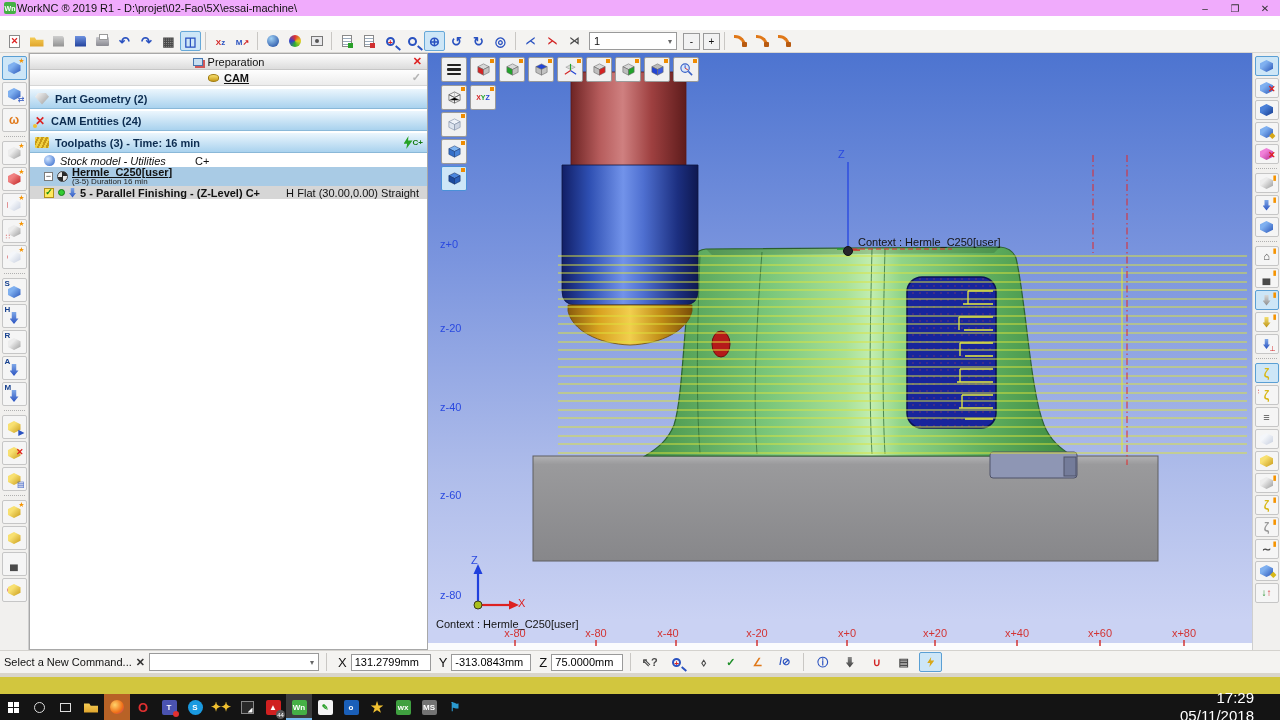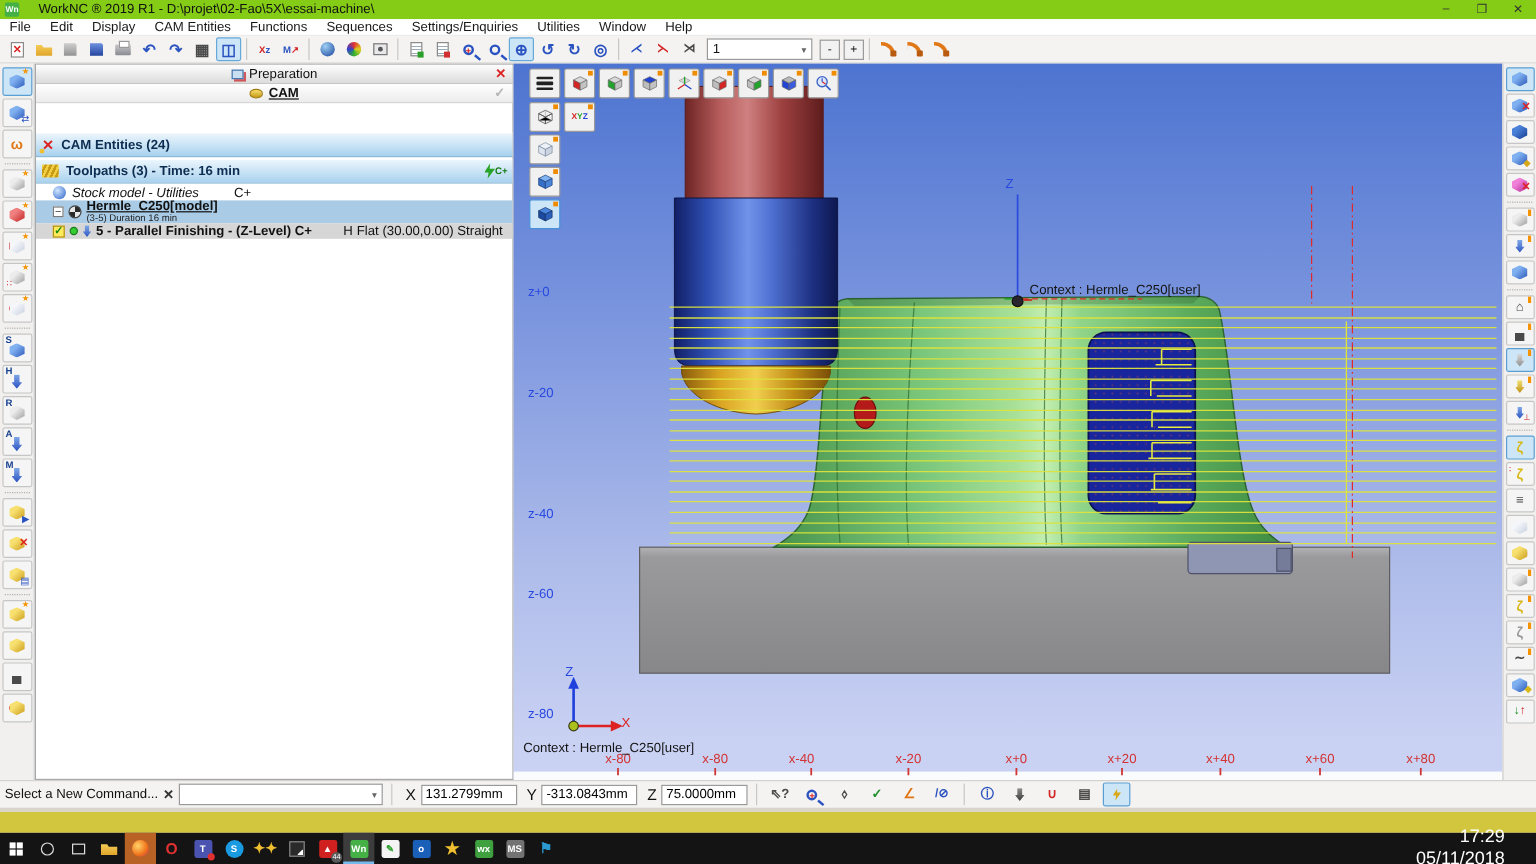--- a/index.html
+++ b/index.html
@@ -1,19 +1,19 @@
 <!DOCTYPE html>
 <html><head>
 <meta charset="utf-8">
 <style>
 *{box-sizing:border-box;margin:0;padding:0}
 body{margin:0;font-family:"Liberation Sans",sans-serif;background:#444}
 #root{position:relative;width:1280px;height:720px;background:#fff;overflow:hidden;font-size:11px;color:#111}
 
-#titlebar{position:absolute;left:0;top:0;width:1280px;height:16px;background:#84cc16;display:flex;align-items:center;gap:16px;padding-left:4px}
+#titlebar{position:absolute;left:0;top:0;width:1280px;height:16px;background:#f0abfc;display:flex;align-items:center;gap:1px;padding-left:4px}
 .appicon{width:12px;height:12px;background:#45b045;color:#fff;font-size:7px;font-weight:bold;display:flex;align-items:center;justify-content:center;border-radius:2px}
 #wctrl{margin-left:auto;display:flex}
 #wctrl span{width:30px;text-align:center;font-size:10px;color:#333}
 #menubar{position:absolute;top:16px;left:0;width:1280px;height:14px;background:#fff;display:flex;gap:16px;padding-left:8px;align-items:center;border-bottom:1px solid #ececec}
 .mi{font-size:11px;color:#181818}
 
 #toolbar{position:absolute;top:30px;left:0;width:1280px;height:23px;background:#f4f3f1;display:flex;align-items:center;padding-left:4px;gap:1px;border-bottom:1px solid #d8d6d2}
 .tb{width:21px;height:20px;border:1px solid transparent;display:flex;align-items:center;justify-content:center;position:relative;border-radius:2px;background:transparent}
 .tb.sel{background:#cde6f7;border-color:#66a8d8}
 .vsep{width:1px;height:18px;background:#c9c7c4;margin:0 3px}
@@ -134,32 +134,20 @@
   <div id="titlebar">
     <span class="appicon">Wn</span>
     <span>WorkNC ® 2019 R1 - D:\projet\02-Fao\5X\essai-machine\</span>
     <div id="wctrl">
       <span>–</span>
       <span>❐</span>
       <span>✕</span>
     </div>
   </div>
 
-  <div id="menubar">
-    <span class="mi">File</span>
-    <span class="mi">Edit</span>
-    <span class="mi">Display</span>
-    <span class="mi">CAM Entities</span>
-    <span class="mi">Functions</span>
-    <span class="mi">Sequences</span>
-    <span class="mi">Settings/Enquiries</span>
-    <span class="mi">Utilities</span>
-    <span class="mi">Window</span>
-    <span class="mi">Help</span>
-  </div>
 
   <div id="toolbar">
     <div class="tb">
         <span class="docx">✕</span>
       </div>
     <div class="tb">
         <span class="fold"></span>
       </div>
     <div class="tb">
         <span class="flop g"></span>
@@ -344,20 +332,24 @@
   <div id="panel">
     <div class="prow" id="phdr">
       <span class="prep-ic"></span>
       <span>Preparation</span>
       <span class="closex">✕</span>
     </div>
     <div class="prow" id="ptab">
       <span class="db-ic"></span>
       <b>CAM</b>
       <span class="gchk">✓</span>
+    </div>
+    <div class="prow sec" style="top:34px">
+      <span class="gem"></span>
+      <span>Part Geometry (2)</span>
     </div>
     <div class="prow sec" style="top:56px">
       <span class="plier">✕<i></i></span>
       <span>CAM Entities (24)</span>
     </div>
     <div class="prow sec" style="top:78px">
       <span class="zig"></span>
       <span>Toolpaths (3) - Time: 16 min</span>
       <span style="margin-left:auto;margin-right:4px;display:flex;align-items:center">
           <span class="bolt"></span>
@@ -366,21 +358,21 @@
     </div>
     <div class="prow" style="top:100px;height:13px;display:flex;align-items:center;gap:5px;padding-left:14px">
       <span class="swirl"></span>
       <i>Stock model - Utilities</i>
       <span style="position:absolute;left:165px">C+</span>
     </div>
     <div class="prow" style="top:113px;height:19px;background:#a9cbe5;display:flex;align-items:center;gap:4px;padding-left:14px">
       <span class="colbox">−</span>
       <span class="pie"></span>
       <span style="display:flex;flex-direction:column;line-height:1">
-        <b style="text-decoration:underline">Hermle_C250[model]</b>
+        <b style="text-decoration:underline">Hermle_C250[user]</b>
         <span style="font-size:8px;color:#222">(3-5) Duration 16 min</span>
       </span>
     </div>
     <div class="prow" style="top:132px;height:13px;background:#d6d6d6;display:flex;align-items:center;gap:4px;padding-left:14px">
       <span class="chk">✓</span>
       <span class="gdot"></span>
       <span class="tool-ic" style="width:7px;height:10px"></span>
       <b>5 - Parallel Finishing - (Z-Level) C+</b>
       <span style="position:absolute;left:256px">H</span>
       <span style="position:absolute;right:8px">Flat (30.00,0.00) Straight</span>
@@ -582,21 +574,21 @@
           <polygon points="8,2 14,5 8,8 2,5" fill="#4a86de" stroke="#102c66" stroke-width=".6"></polygon>
           <polygon points="2,5 8,8 8,14 2,11" fill="#1c4a9e" stroke="#102c66" stroke-width=".6"></polygon>
           <polygon points="14,5 14,11 8,14 8,8" fill="#2a60ba" stroke="#102c66" stroke-width=".6"></polygon>
         </svg>
       </div>
 
     <div class="vlab ctx" style="left:430px;top:183px">Context : Hermle_C250[user]</div>
     <div class="vlab zl" style="left:410px;top:95px">Z</div>
     <div class="vlab zl" style="left:12px;top:185px">z+0</div>
     <div class="vlab zl" style="left:12px;top:269px">z-20</div>
-    <div class="vlab zl" style="left:12px;top:370px">z-40</div>
+    <div class="vlab zl" style="left:12px;top:348px">z-40</div>
     <div class="vlab zl" style="left:12px;top:436px">z-60</div>
     <div class="vlab zl" style="left:12px;top:536px">z-80</div>
     <div class="vlab xl" style="left:65px;top:574px">x-80</div>
     <div class="vlab xl" style="left:146px;top:574px">x-80</div>
     <div class="vlab xl" style="left:218px;top:574px">x-40</div>
     <div class="vlab xl" style="left:307px;top:574px">x-20</div>
     <div class="vlab xl" style="left:397px;top:574px">x+0</div>
     <div class="vlab xl" style="left:485px;top:574px">x+20</div>
     <div class="vlab xl" style="left:567px;top:574px">x+40</div>
     <div class="vlab xl" style="left:650px;top:574px">x+60</div>

